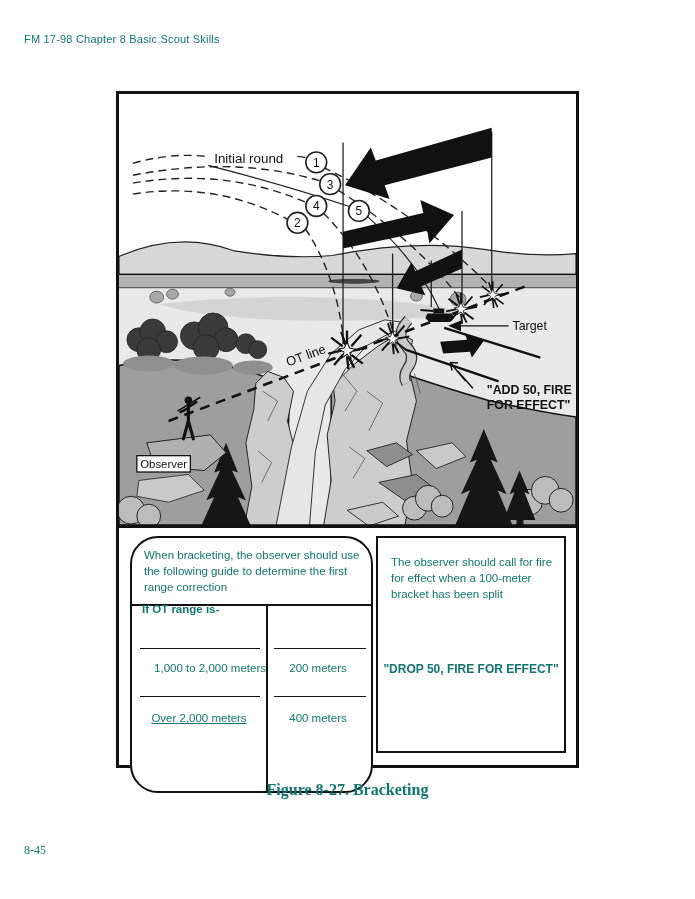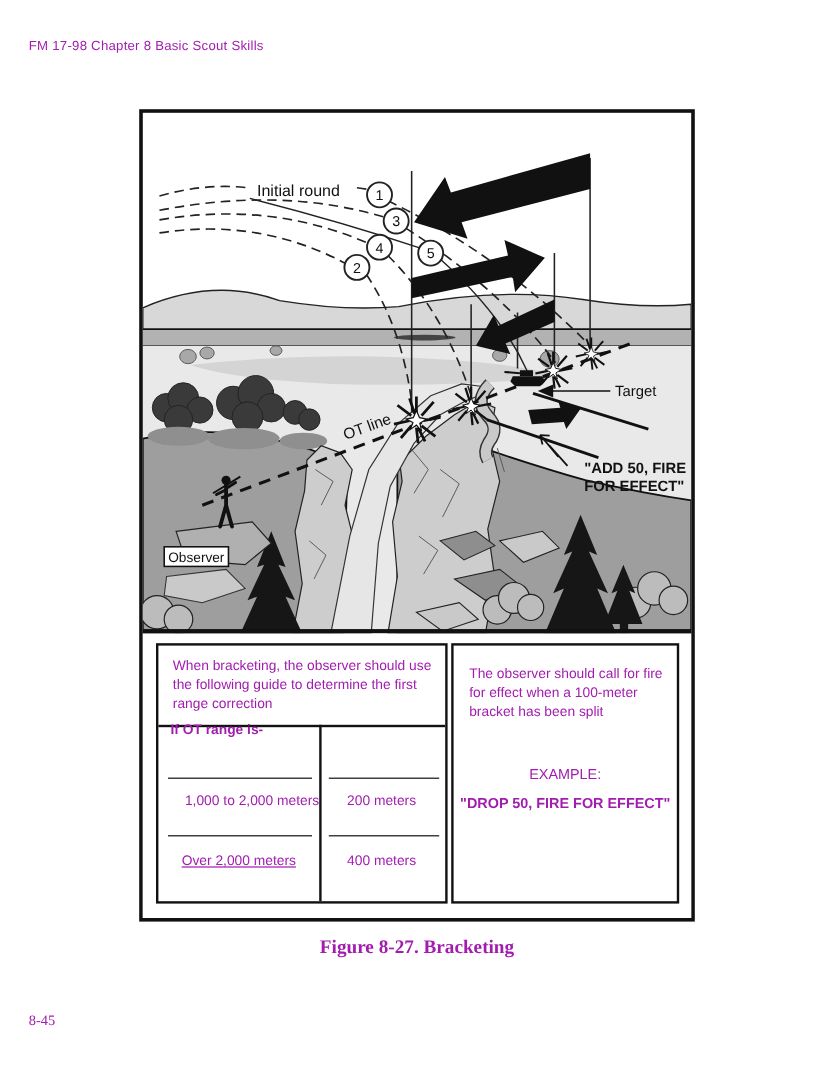--- a/index.html
+++ b/index.html
@@ -1,24 +1,24 @@
 <!DOCTYPE html>
 <html><head>
 <meta charset="utf-8">
 <style>
   html,body{margin:0;padding:0;background:#fff;}
   .page{position:relative;width:695px;height:899px;background:#ffffff;overflow:hidden;
-        font-family:"Liberation Sans","DejaVu Sans",sans-serif;color:#a21caf;}
+        font-family:"Liberation Sans","DejaVu Sans",sans-serif;color:#0f766e;}
   .hdr{position:absolute;left:24px;top:33px;font-size:11px;letter-spacing:.2px;}
   .fig-frame{position:absolute;left:116px;top:91px;width:463px;height:677px;
              border:3px solid #111;box-sizing:border-box;background:#fff;}
   .illus{position:absolute;left:0;top:0;width:457px;height:434px;display:block;}
   .panel{position:absolute;left:0;top:434px;width:457px;height:237px;background:#fff;}
   .box{position:absolute;border:2px solid #111;box-sizing:border-box;background:#fff;}
-  .box-left{left:11px;top:8px;width:243px;height:217px;}
+  .box-left{left:11px;top:8px;width:243px;height:257px;border-radius:28px;}
   .box-right{left:257px;top:8px;width:190px;height:217px;}
   .intro{position:absolute;left:12px;top:9px;width:218px;font-size:11.5px;line-height:1.4;}
   .hline-full{position:absolute;left:0;width:239px;border-top:2px solid #111;height:0;}
   .vline{position:absolute;left:134px;top:66px;bottom:0;width:0;border-left:2px solid #111;}
   .cell-hdr{position:absolute;font-size:11.5px;font-weight:bold;line-height:1.25;}
   .rule{position:absolute;height:0;border-top:1.5px solid #111;}
   .cell{position:absolute;font-size:11.5px;text-align:center;}
   .rt-para{position:absolute;left:13px;top:16px;width:164px;font-size:11.5px;line-height:1.4;}
   .rt-example{position:absolute;left:0;top:100px;width:100%;text-align:center;font-size:12px;}
   .rt-cmd{position:absolute;left:0;top:124px;width:100%;text-align:center;font-size:12px;font-weight:bold;}
@@ -221,21 +221,20 @@
         <div class="cell" style="left:0;top:124px;width:134px;text-align:right;">1,000 to 2,000 meters</div>
         <div class="cell" style="left:136px;top:124px;width:100px;">200 meters</div>
         <div class="rule" style="left:8px;top:158px;width:120px;"></div>
         <div class="rule" style="left:142px;top:158px;width:92px;"></div>
         <div class="cell" style="left:0;top:174px;width:134px;text-decoration:underline;">Over 2,000 meters</div>
         <div class="cell" style="left:136px;top:174px;width:100px;">400 meters</div>
       </div>
 
       <div class="box box-right">
         <div class="rt-para">The observer should call for fire for effect when a 100-meter bracket has been split</div>
-        <div class="rt-example">EXAMPLE:</div>
         <div class="rt-cmd">"DROP 50, FIRE FOR EFFECT"</div>
       </div>
 
     </div>
   </div>
 
   <div class="caption">Figure 8-27. Bracketing</div>
   <div class="pagenum">8-45</div>
 
 </div>

